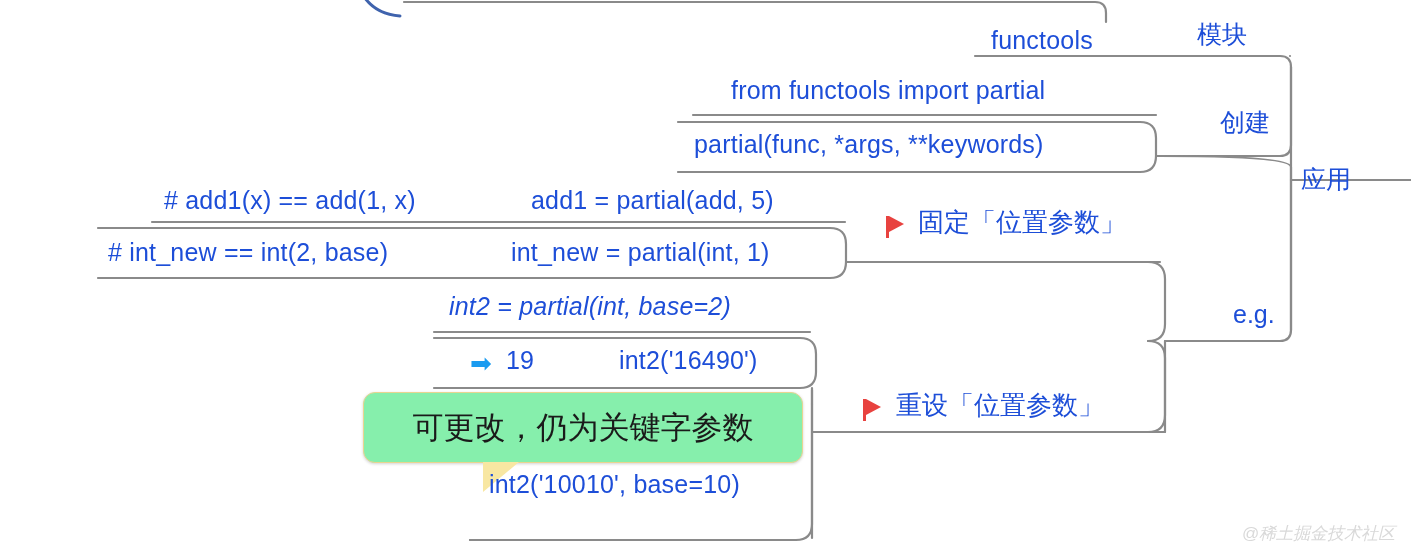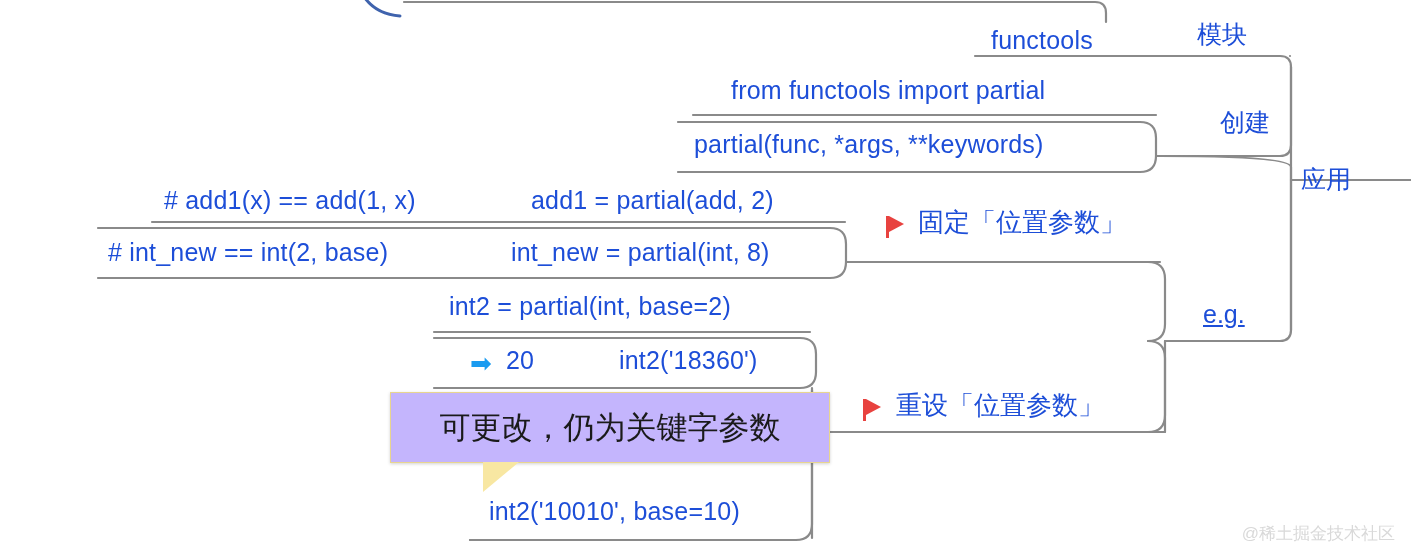--- a/index.html
+++ b/index.html
@@ -37,42 +37,41 @@
   .arrow-blue{
     position:absolute;
     color:#1a9bf0;
     font-size:26px;
     line-height:1;
   }
   
   #callout{
     position:absolute;
     left:363px;top:392px;width:440px;height:71px;
-    background:#c4b5fd;
+    background:#86efac;
     border:1px solid #e8d590;
-    border-radius:0;
+    border-radius:12px;
     box-sizing:border-box;
     box-shadow:0 1px 3px rgba(0,0,0,.18);
-    margin-left:27px;
   }
   #callout .ctext{
     position:absolute;left:0;top:0;width:100%;height:100%;
     display:flex;align-items:center;justify-content:center;
     font-size:31px;color:#1a1a1a;white-space:nowrap;
   }
   #callout-tail{
     position:absolute;left:483px;top:462px;
     width:0;height:0;
     border-left:0px solid transparent;
     border-right:36px solid transparent;
     border-top:30px solid #f8e7a2;
   }
   #watermark{
     position:absolute;right:16px;bottom:12px;
-    color:#d9d9d9;font-size:17px;white-space:nowrap;
+    color:#d9d9d9;font-size:17px;white-space:nowrap;font-style:italic;
   }
 </style>
 </head>
 <body>
 
 <svg id="canvas" viewBox="0 0 1411 557" xmlns="http://www.w3.org/2000/svg">
   <g fill="none" stroke="#8a8a8a" stroke-width="2.2" stroke-linecap="round" stroke-linejoin="round">
 
     <path d="M404 2 L1095 2 Q1106 2 1106 13 L1106 22"></path>
 
@@ -121,42 +120,42 @@
 
 <div class="lbl code" style="left:991px;top:28px;">functools</div>
 <div class="lbl cn" style="left:1197px;top:22px;">模块</div>
 
 <div class="lbl code" style="left:731px;top:78px;">from functools import partial</div>
 <div class="lbl code" style="left:694px;top:132px;text-align:right;">partial(func, *args, **keywords)</div>
 <div class="lbl cn" style="left:1196px;top:110px;margin-left:24px;">创建</div>
 
 <div class="lbl cn" style="left:1301px;top:167px;">应用</div>
 
-<div class="lbl eg" style="left:1203px;top:302px;text-decoration:underline;">e.g.</div>
+<div class="lbl eg" style="left:1233px;top:302px;">e.g.</div>
 
 <div class="flag" style="left:889px;top:216px;"></div>
 <div class="flagpole" style="left:886px;top:216px;height:22px;"></div>
 <div class="lbl cn-flag" style="left:918px;top:209px;">固定「位置参数」</div>
 
 <div class="lbl code" style="left:164px;top:188px;"># add1(x) == add(1, x)</div>
-<div class="lbl code" style="left:531px;top:188px;">add1 = partial(add, 2)</div>
+<div class="lbl code" style="left:531px;top:188px;">add1 = partial(add, 5)</div>
 
 <div class="lbl code" style="left:108px;top:240px;text-align:center;"># int_new == int(2, base)</div>
-<div class="lbl code" style="left:511px;top:240px;">int_new = partial(int, 8)</div>
+<div class="lbl code" style="left:511px;top:240px;">int_new = partial(int, 1)</div>
 
-<div class="lbl code" style="left:449px;top:294px;">int2 = partial(int, base=2)</div>
+<div class="lbl code" style="left:449px;top:294px;font-style:italic;">int2 = partial(int, base=2)</div>
 
 <div class="arrow-blue" style="left:470px;top:350px;">➡</div>
-<div class="lbl code" style="left:506px;top:348px;">20</div>
-<div class="lbl code" style="left:619px;top:348px;">int2('18360')</div>
+<div class="lbl code" style="left:506px;top:348px;">19</div>
+<div class="lbl code" style="left:619px;top:348px;">int2('16490')</div>
 
 <div id="callout">
   <div class="ctext">可更改，仍为关键字参数</div>
 </div>
 <div id="callout-tail"></div>
 
 <div class="flag" style="left:866px;top:399px;"></div>
 <div class="flagpole" style="left:863px;top:399px;height:22px;"></div>
 <div class="lbl cn-flag" style="left:896px;top:392px;">重设「位置参数」</div>
 
-<div class="lbl code" style="left:489px;top:499px;">int2('10010', base=10)</div>
+<div class="lbl code" style="left:489px;top:472px;">int2('10010', base=10)</div>
 
 <div id="watermark">@稀土掘金技术社区</div>
 
 </body></html>

